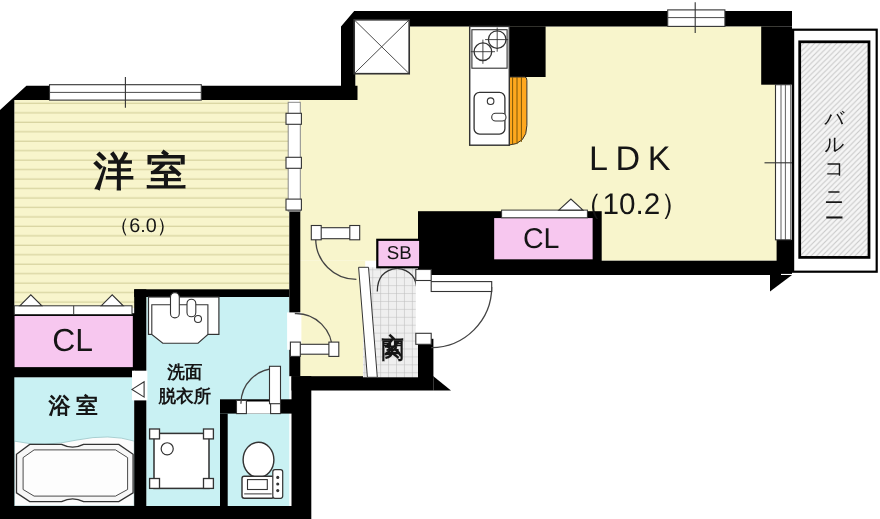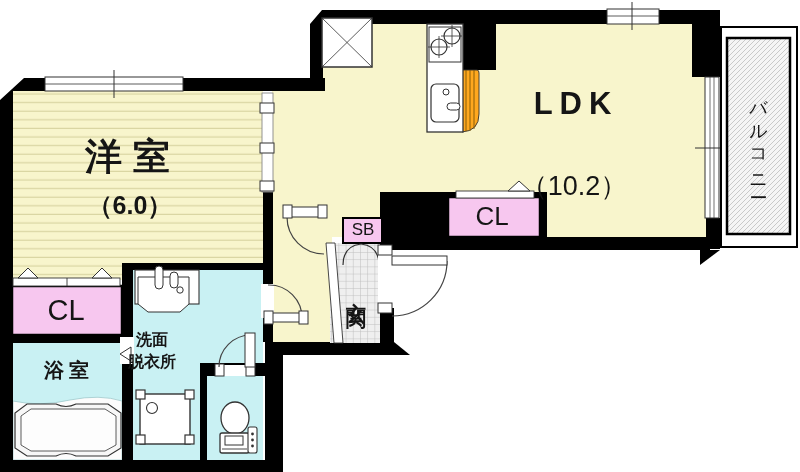--- a/index.html
+++ b/index.html
@@ -3,22 +3,22 @@
 <meta charset="utf-8">
 <style>
   html,body{margin:0;padding:0;background:#fff;}
   #plan{position:relative;width:800px;height:472px;background:#fff;overflow:hidden;
         font-family:"Liberation Sans","DejaVu Sans",sans-serif;}
   #plan svg{position:absolute;left:0;top:0;}
   .lbl{position:absolute;color:#151515;white-space:nowrap;transform:translate(-50%,-50%);
        line-height:1.05;text-align:center;}
   .vert{writing-mode:vertical-rl;}
   .l-yoshitsu{font-size:37px;letter-spacing:11px;font-weight:700;}
-  .l-yoshitsu-size{font-size:25px;font-weight:700;}
-  .l-ldk{font-size:31px;letter-spacing:7px;font-weight:700;}
+  .l-yoshitsu-size{font-size:18px;font-weight:400;}
+  .l-ldk{font-size:31px;letter-spacing:7px;font-weight:400;margin-top:41px;}
   .l-ldk-size{font-size:27px;font-weight:500;margin-top:30px;}
   .l-cl{font-size:29px;font-weight:500;}
   .l-cl2{font-size:26px;font-weight:500;}
   .l-sb{font-size:17px;font-weight:500;}
   .l-bath{font-size:20px;letter-spacing:5px;font-weight:600;}
   .l-wash{font-size:16px;font-weight:600;line-height:1.4;}
   .l-genkan{font-size:20px;letter-spacing:7px;font-weight:600;}
   .l-balcony{font-size:18px;letter-spacing:5px;font-weight:500;}
 </style>
 </head>
@@ -223,17 +223,17 @@
 </svg>
 
 <div class="lbl l-yoshitsu" style="left:133px;top:157px;">洋室</div>
 <div class="lbl l-yoshitsu-size" style="left:130px;top:205px;">（6.0）</div>
 <div class="lbl l-ldk" style="left:576px;top:104px;">LDK</div>
 <div class="lbl l-ldk-size" style="left:574px;top:156px;">（10.2）</div>
 <div class="lbl l-cl" style="left:66px;top:310px;">CL</div>
 <div class="lbl l-cl2" style="left:492px;top:217px;">CL</div>
 <div class="lbl l-sb" style="left:363px;top:230px;text-align:right;">SB</div>
 <div class="lbl l-bath" style="left:69px;top:370px;">浴室</div>
-<div class="lbl l-wash" style="left:152px;top:351px;white-space:pre-line;">洗面
+<div class="lbl l-wash" style="left:168px;top:351px;white-space:pre-line;">洗面
 脱衣所</div>
 <div class="lbl l-genkan vert" style="left:356px;top:293px;">玄関</div>
 <div class="lbl l-balcony vert" style="left:758px;top:140px;">バルコニー</div>
 </div>
 
 </body></html>

